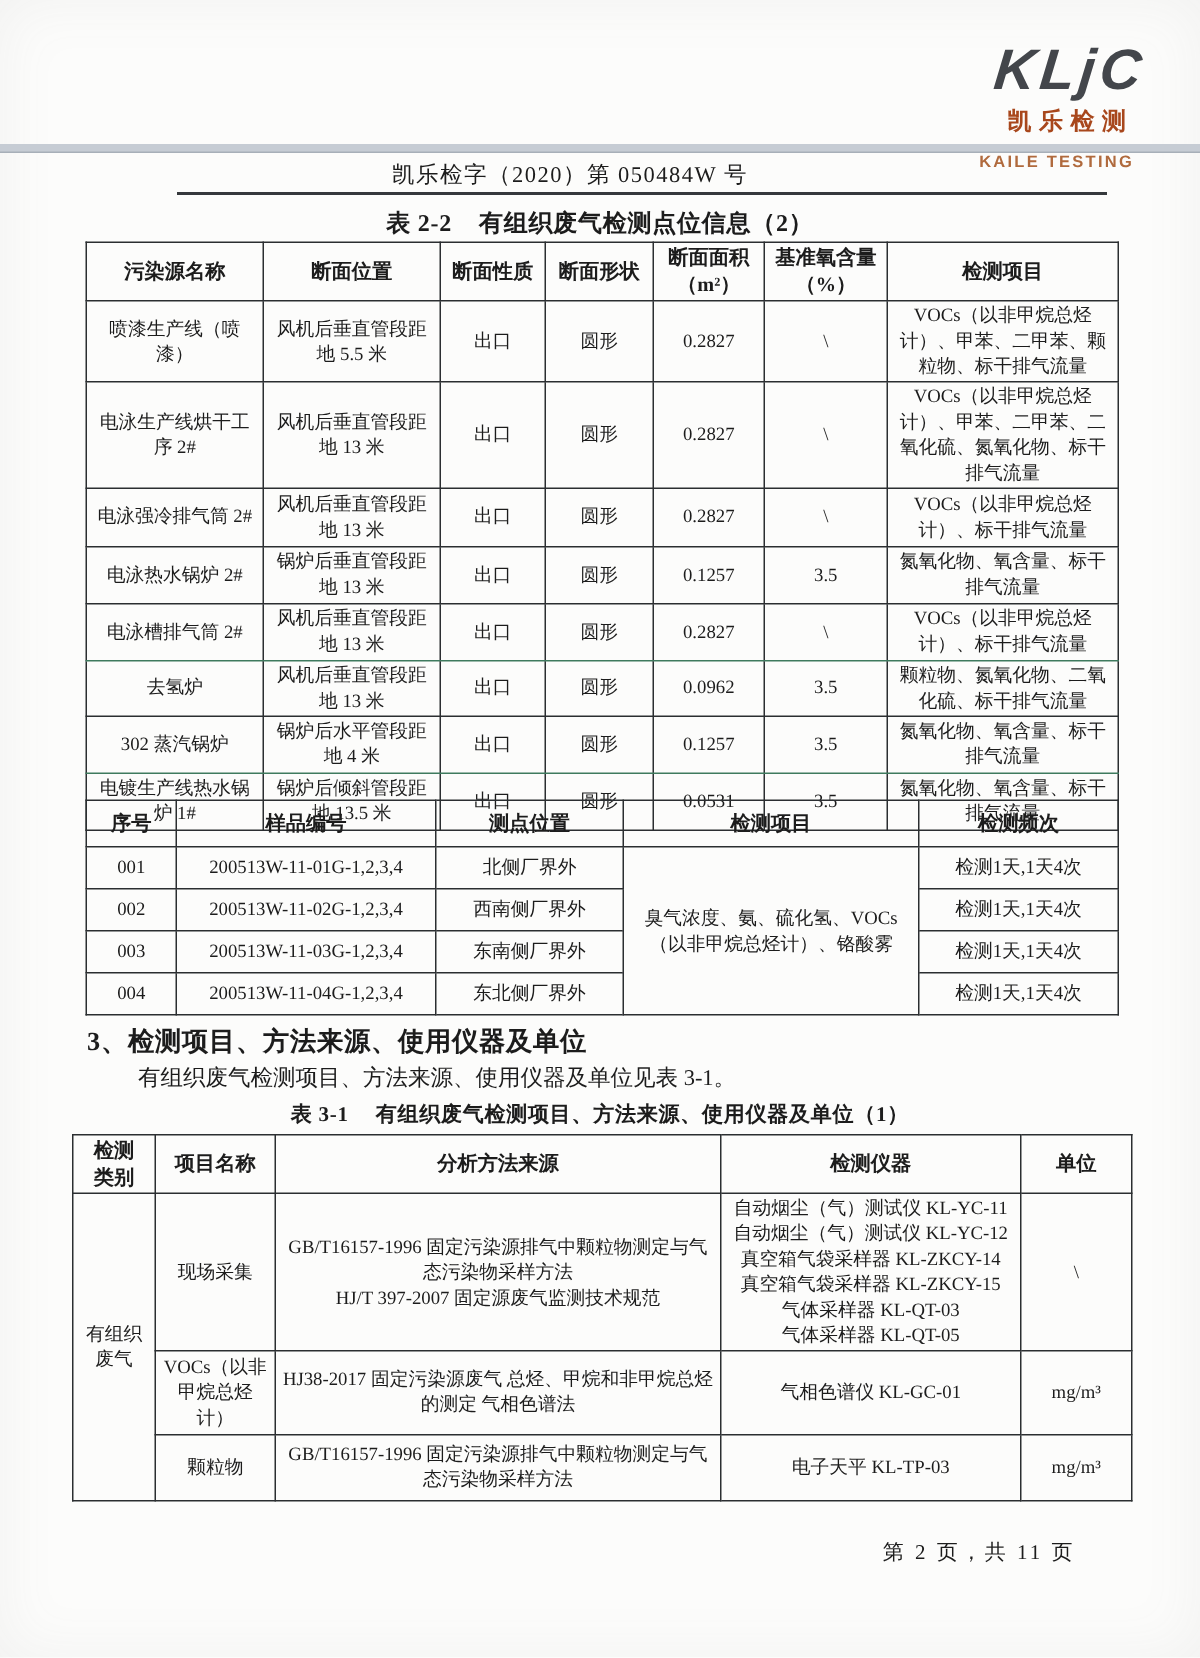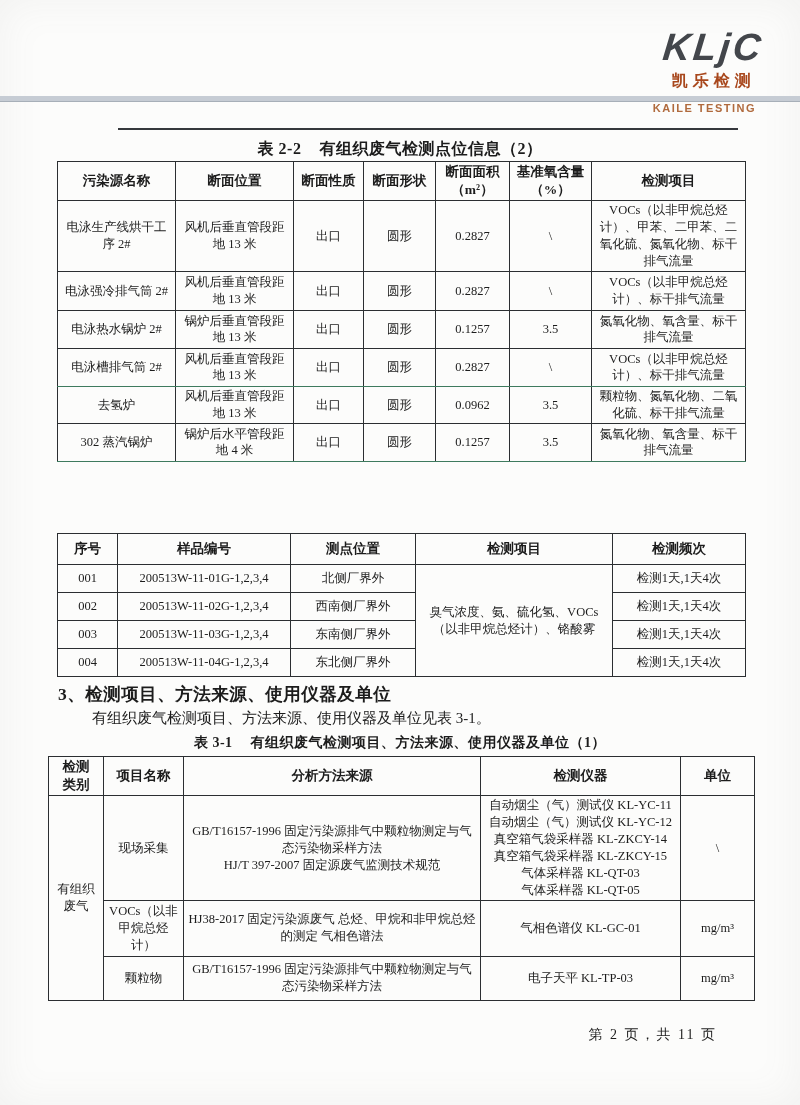--- a/index.html
+++ b/index.html
@@ -37,20 +37,21 @@
 <body>
 
 <div class="page">
 
   <div class="abs logo">
     <span class="logo-mark">KLjC</span>
     <span class="brand-cn">凯乐检测</span>
   </div>
   <div class="abs band"></div>
   <div class="abs brand-en">KAILE TESTING</div>
+  <div class="abs doc-no">凯乐检字（2020）第 050484W 号</div>
   <div class="abs doc-rule"></div>
 
   <div class="abs tbl-title" style="top:139px">
     <span class="lbl">表 2-2</span><span>有组织废气检测点位信息（2）</span>
   </div>
   <div class="abs" style="top:161px;left:57px">
     <table class="tbl" style="width:688px">
       <colgroup>
           <col style="width:118px">
           <col style="width:118px">
@@ -65,20 +66,29 @@
         <th>污染源名称</th>
         <th>断面位置</th>
         <th>断面性质</th>
         <th>断面形状</th>
         <th>断面面积
 （m²）</th>
         <th>基准氧含量
 （%）</th>
         <th>检测项目</th>
       </tr>
+      <tr style="height:46px">
+        <td>喷漆生产线（喷漆）</td>
+        <td>风机后垂直管段距地 5.5 米</td>
+        <td>出口</td>
+        <td>圆形</td>
+        <td>0.2827</td>
+        <td>\</td>
+        <td>VOCs（以非甲烷总烃计）、甲苯、二甲苯、颗粒物、标干排气流量</td>
+      </tr>
       <tr style="height:47px">
         <td>电泳生产线烘干工序 2#</td>
         <td>风机后垂直管段距地 13 米</td>
         <td>出口</td>
         <td>圆形</td>
         <td>0.2827</td>
         <td>\</td>
         <td>VOCs（以非甲烷总烃计）、甲苯、二甲苯、二氧化硫、氮氧化物、标干排气流量</td>
       </tr>
       <tr style="height:39px">
@@ -116,20 +126,29 @@
         <td>0.0962</td>
         <td>3.5</td>
         <td>颗粒物、氮氧化物、二氧化硫、标干排气流量</td>
       </tr>
       <tr style="height:38px" class="green-edge">
         <td>302 蒸汽锅炉</td>
         <td>锅炉后水平管段距地 4 米</td>
         <td>出口</td>
         <td>圆形</td>
         <td>0.1257</td>
+        <td>3.5</td>
+        <td>氮氧化物、氧含量、标干排气流量</td>
+      </tr>
+      <tr style="height:38px">
+        <td>电镀生产线热水锅炉 1#</td>
+        <td>锅炉后倾斜管段距地 13.5 米</td>
+        <td>出口</td>
+        <td>圆形</td>
+        <td>0.0531</td>
         <td>3.5</td>
         <td>氮氧化物、氧含量、标干排气流量</td>
       </tr>
     </tbody>
       </table>
   </div>
 
   <div class="abs" style="top:533px;left:57px">
     <table class="tbl" style="width:688px">
       <colgroup>

